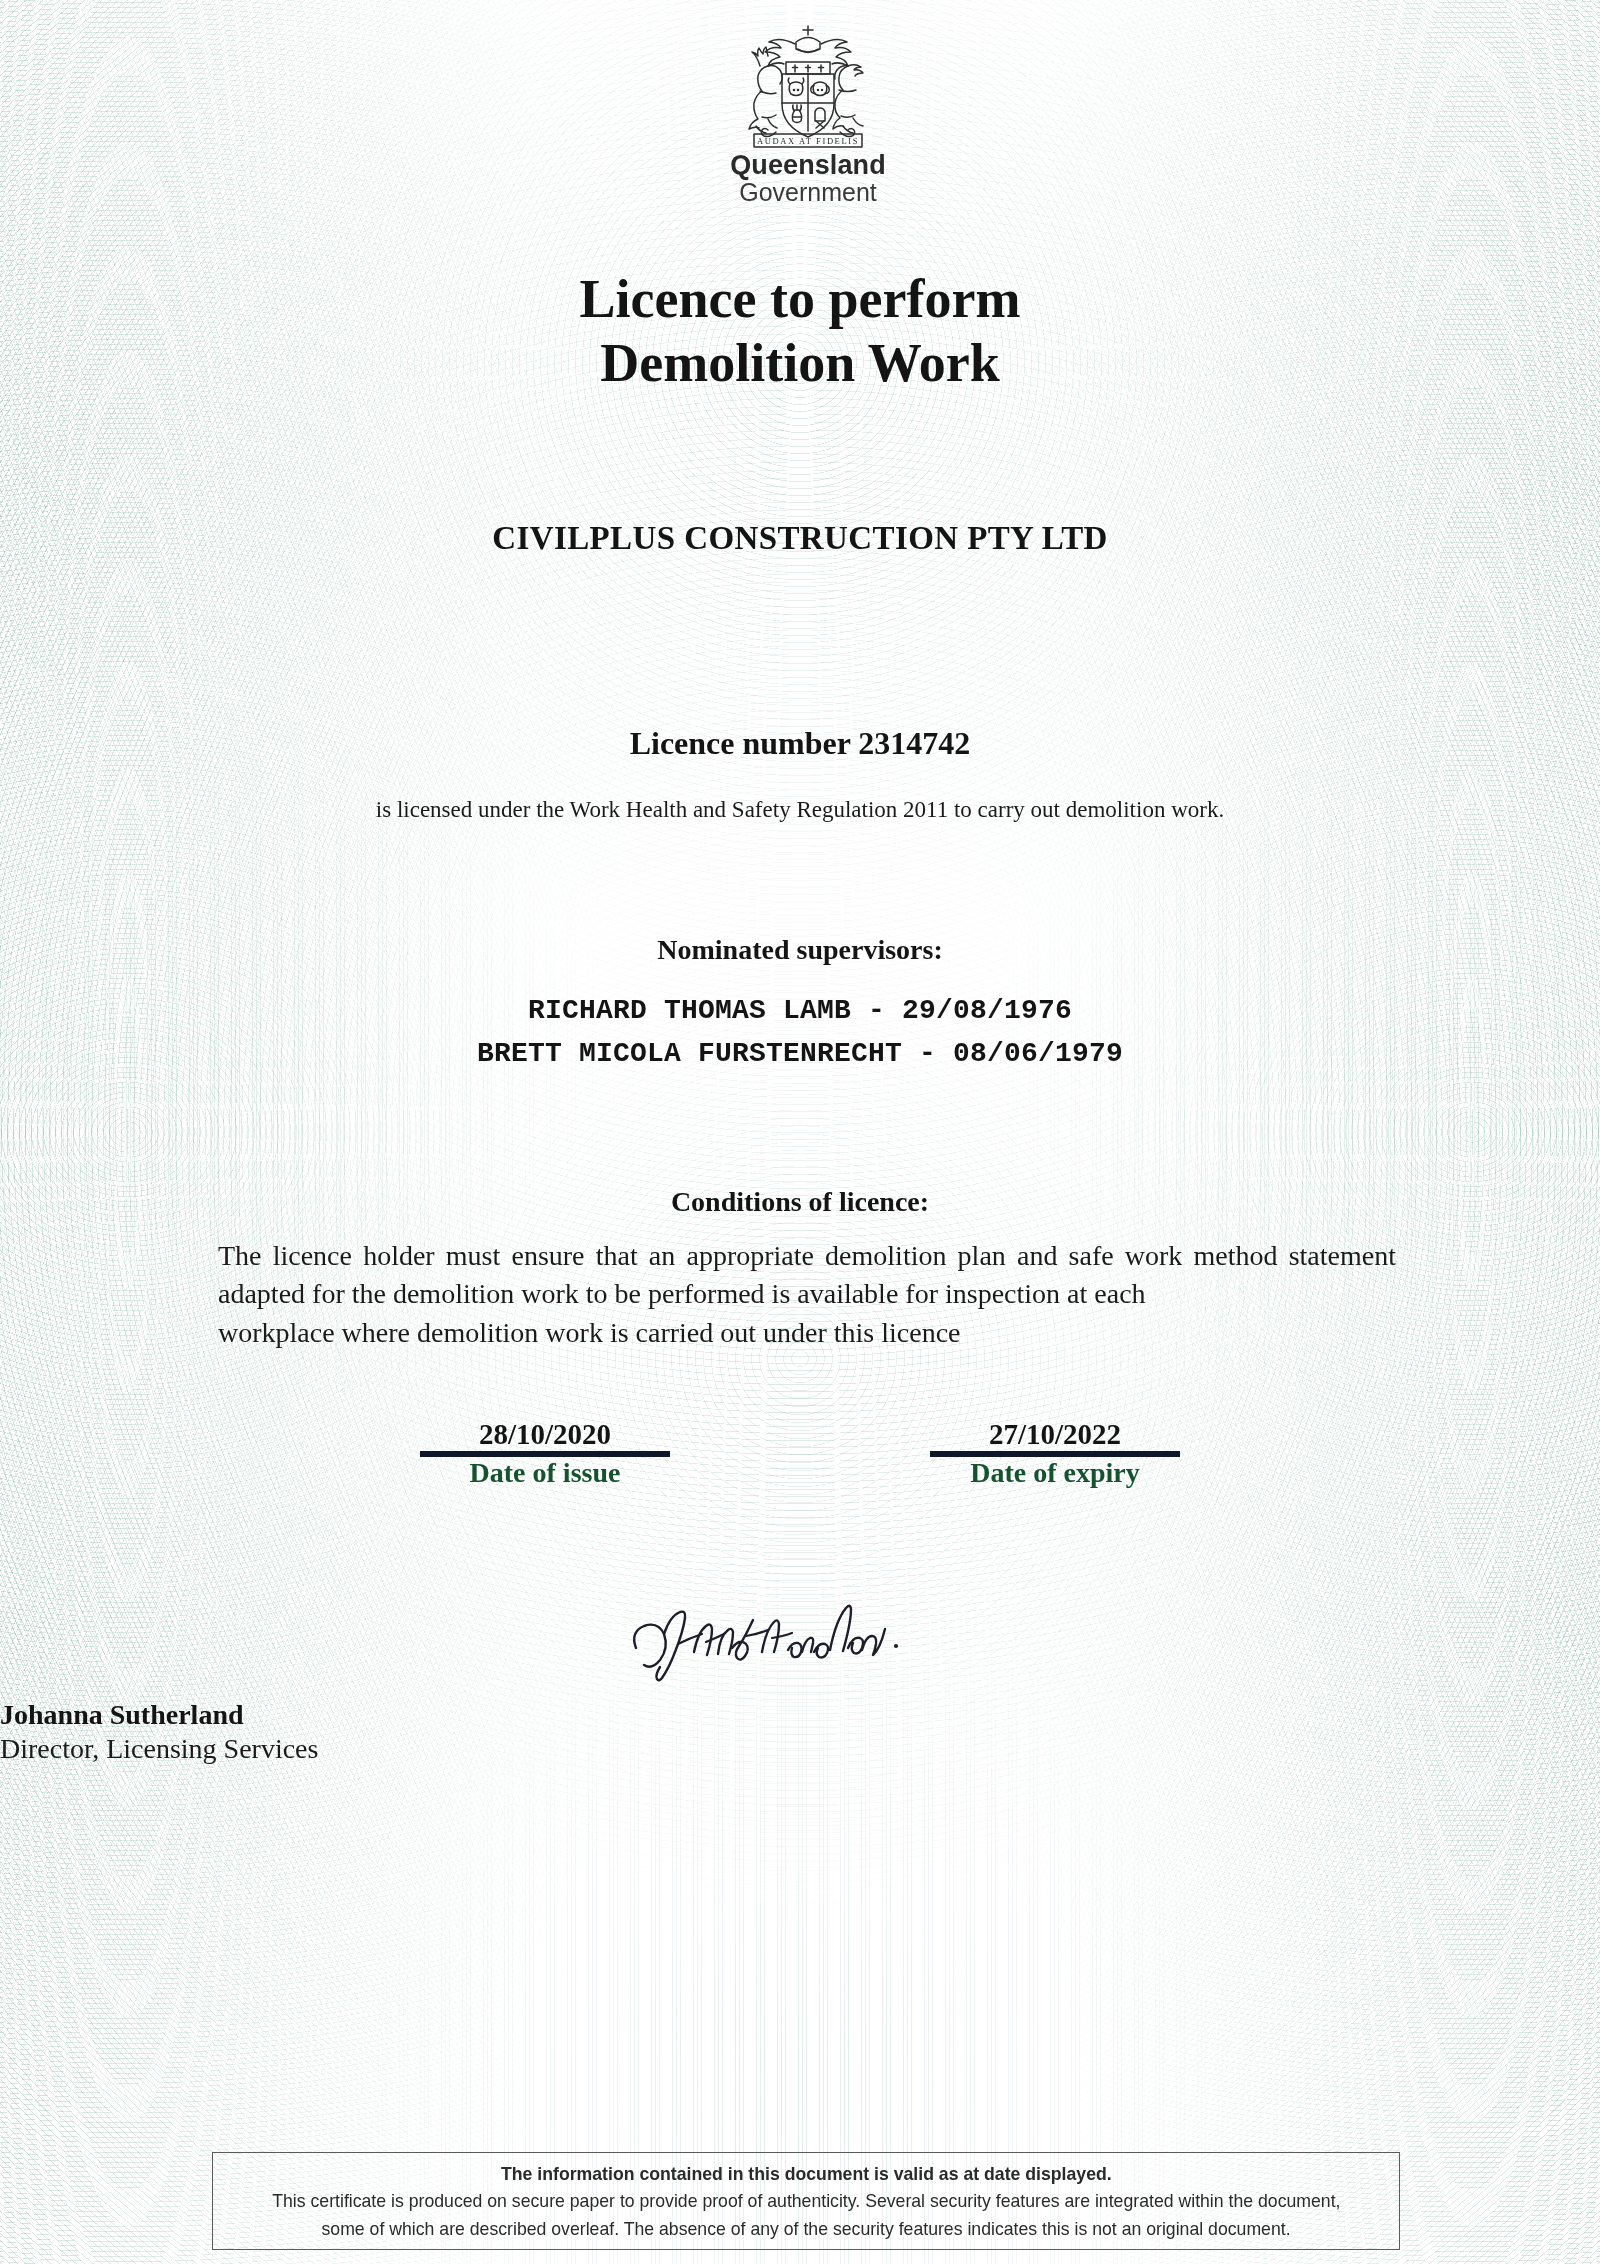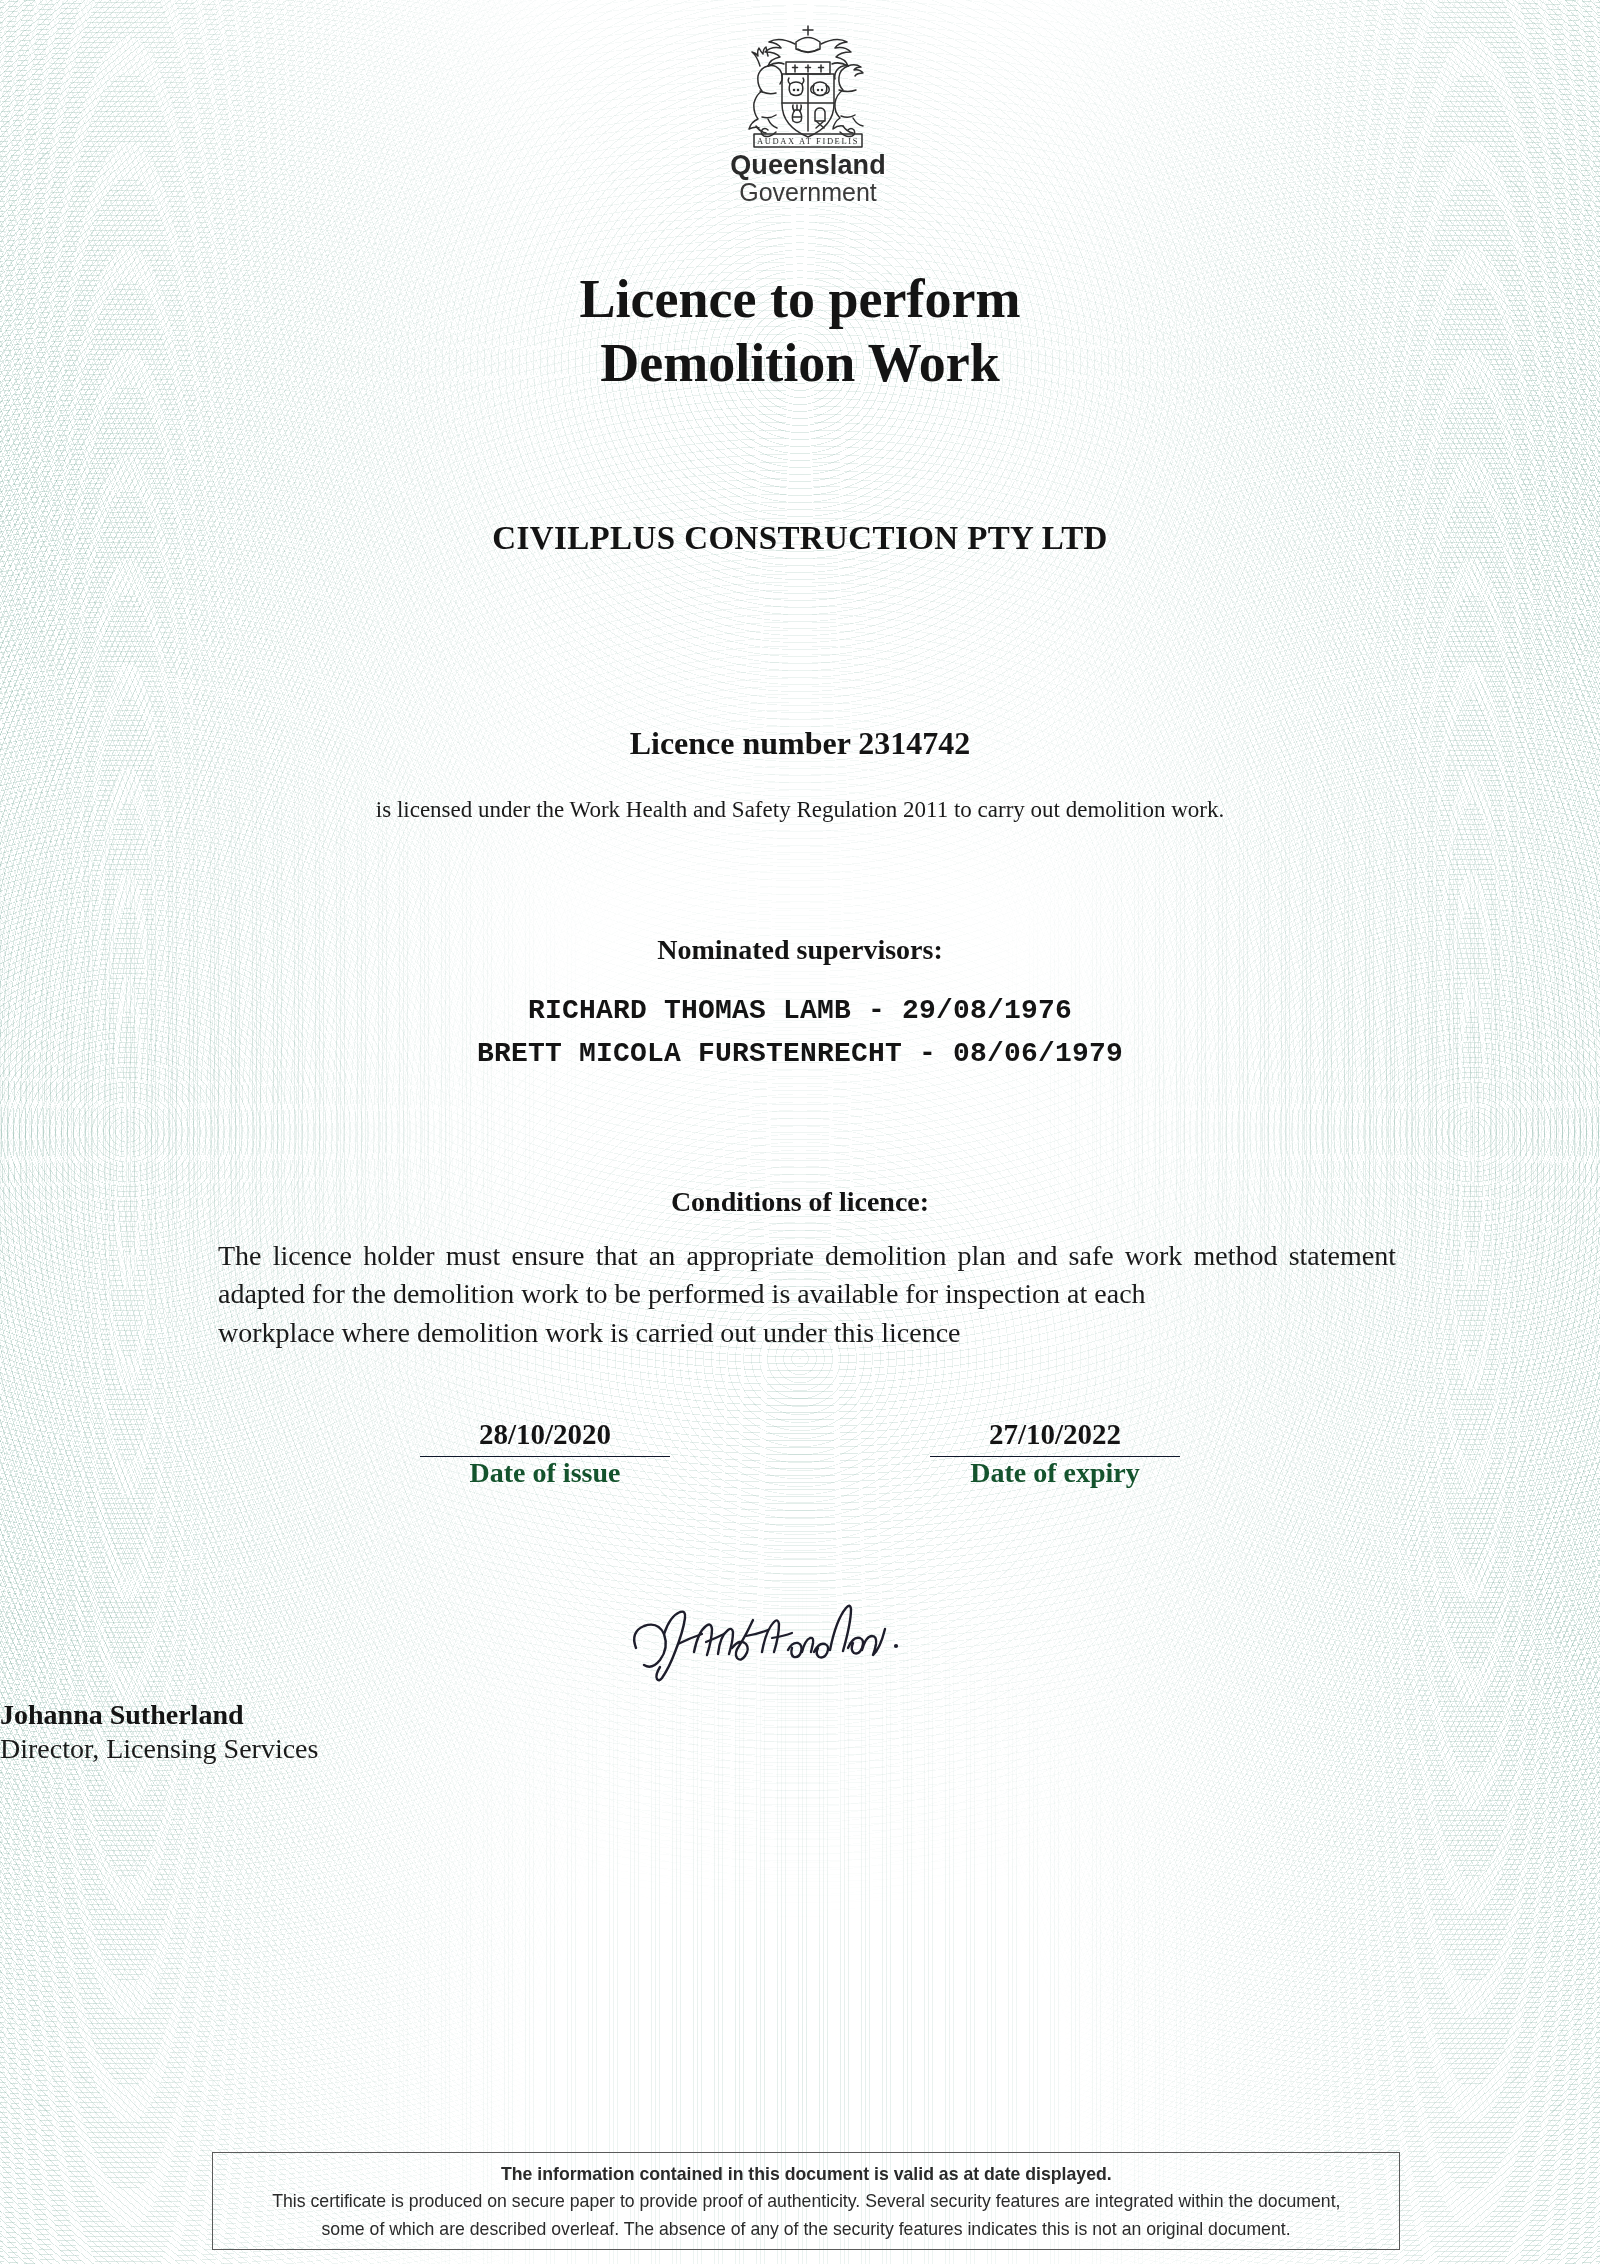--- a/index.html
+++ b/index.html
@@ -176,22 +176,21 @@
     left: 0; right: 0;
     display: flex;
     justify-content: center;
     gap: 260px;
   }
   .date-col { text-align: center; width: 250px; }
   .date-val {
     font-size: 29px;
     font-weight: bold;
     color: #141414;
-    padding-bottom: 5px;
-    border-bottom: 1px solid #0f172a;
+    border-bottom: 6px solid #0f172a;
   }
   .date-lab {
     font-size: 28px;
     font-weight: bold;
     color: #14532d;
     margin-top: 0;
   }
 
   
   .sig-block {

